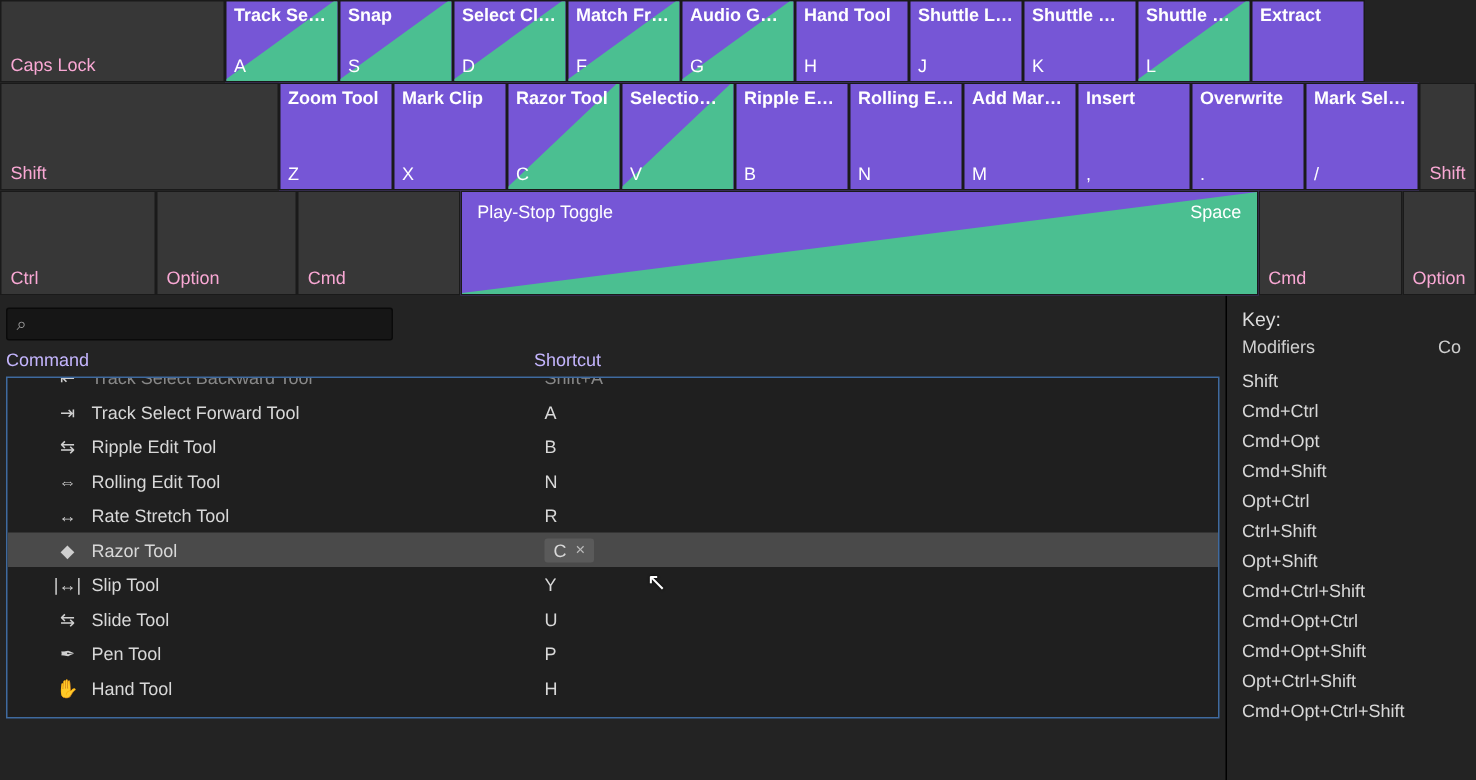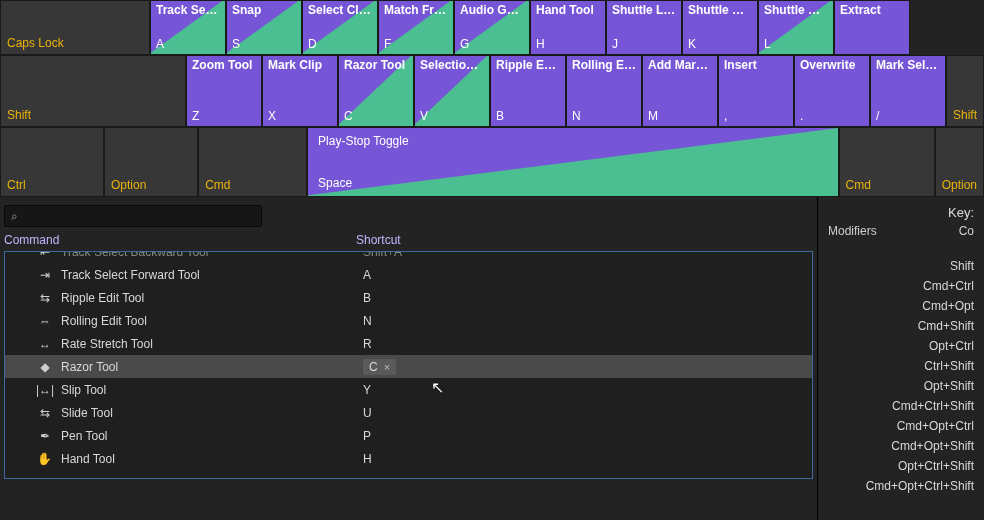--- a/index.html
+++ b/index.html
@@ -16,21 +16,21 @@
     .kb-row { display: flex; align-items: stretch; }
     .kb-row.h55 { height: 55px; }
     .kb-row.h72 { height: 72px; }
     .mod-key {
       background: #373737;
       border: 1px solid #1a1a1a;
       display: flex;
       flex-direction: column;
       justify-content: flex-end;
       padding: 4px 6px;
-      color: #eab308;
+      color: #f9a8d4;
       font-size: 12px;
     }
     .key {
       position: relative;
       border: 1px solid #1a1a1a;
       background: #7656d6;
       overflow: hidden;
       display: flex;
       flex-direction: column;
       justify-content: space-between;
@@ -43,51 +43,51 @@
       position: absolute; right: 0; bottom: 0; width: 0; height: 0;
       border-style: solid;
     }
     .key .tri.big { border-width: 0 0 55px 76px; border-color: transparent transparent #4bbf91 transparent; }
     .key .tri.r2 { border-width: 0 0 72px 76px; border-color: transparent transparent #4bbf91 transparent; }
     .key .labelTop { font-weight: 600; white-space: nowrap; overflow: hidden; text-overflow: ellipsis; max-width: 100%; z-index: 2; position: relative; }
     .key .letter { font-weight: 500; z-index: 2; position: relative; }
     .spacebar {
       position: relative; background: #7656d6; border: 1px solid #1a1a1a;
       color: #fff; overflow: hidden; padding: 6px 10px;
-      display: flex; flex-direction: column; justify-content: space-between;
+      display: flex; justify-content: space-between;
     }
     .spacebar .tri {
       position: absolute; right: 0; bottom: 0; width: 0; height: 0;
       border-style: solid; border-width: 0 0 68px 535px;
       border-color: transparent transparent #4bbf91 transparent;
     }
     .spacebar .topL, .spacebar .botL { z-index: 2; position: relative; font-weight: 500; }
     .lower { display: flex; height: calc(520px - 55px - 72px - 70px); }
     .left-panel { width: 818px; border-right: 1px solid #000; display: flex; flex-direction: column; }
-    .right-panel { flex: 1; padding: 8px 10px; overflow: hidden; text-align: right; }
+    .right-panel { flex: 1; padding: 8px 10px; overflow: hidden; }
     .search-row { padding: 8px 10px 4px 4px; }
     .search-box { width: 258px; height: 22px; background: #161616; border: 1px solid #0a0a0a; border-radius: 2px; display: flex; align-items: center; padding: 0 6px; }
     .search-box .mag { color: #999; font-size: 12px; }
     .col-heads { display: flex; padding: 2px 4px 4px 4px; color: #c4b5fd; font-size: 12px; }
     .col-heads .c1 { width: 352px; }
     .col-heads .c2 { flex: 1; }
     .list { border: 1px solid #3f6a9f; margin: 0 4px; height: 228px; overflow: hidden; position: relative; background: #1f1f1f; }
     .row { display: flex; align-items: center; height: 23px; padding-left: 30px; color: #d8d8d8; }
     .row .icon { width: 20px; display: flex; justify-content: center; margin-right: 6px; font-size: 12px; color: #cfcfcf; }
     .row .cmd { width: 296px; }
     .row .sc { flex: 1; padding-left: 6px; }
     .row.clipped { margin-top: -12px; color: #888; }
     .row.selected { background: #4a4a4a; }
     .row.selected .sc-chip {
       background: #5a5a5a; padding: 1px 6px; border-radius: 2px; display: inline-flex; align-items: center; gap: 6px;
     }
     .row .x { color: #bbb; font-size: 11px; }
     .cursor { position: absolute; left: 426px; top: 126px; font-size: 16px; color: #fff; pointer-events: none; z-index: 10; text-shadow: 0 0 2px #000; }
     .right-panel .kh { color: #dcdcdc; font-size: 13px; margin-bottom: 4px; }
-    .right-panel .mh { color: #cfcfcf; font-size: 12px; margin-bottom: 18px; display:flex; justify-content:space-between; }
+    .right-panel .mh { color: #cfcfcf; font-size: 12px; margin-bottom: 6px; display:flex; justify-content:space-between; }
     .mod-list div { line-height: 20px; }
   </style>
 </head>
 <body>
 
 <div class="kb-row h55">
   <div class="mod-key" style="width:150px">
     <span>Caps Lock</span>
   </div>
   <div id="caps-keys" style="display:flex;flex:1">

